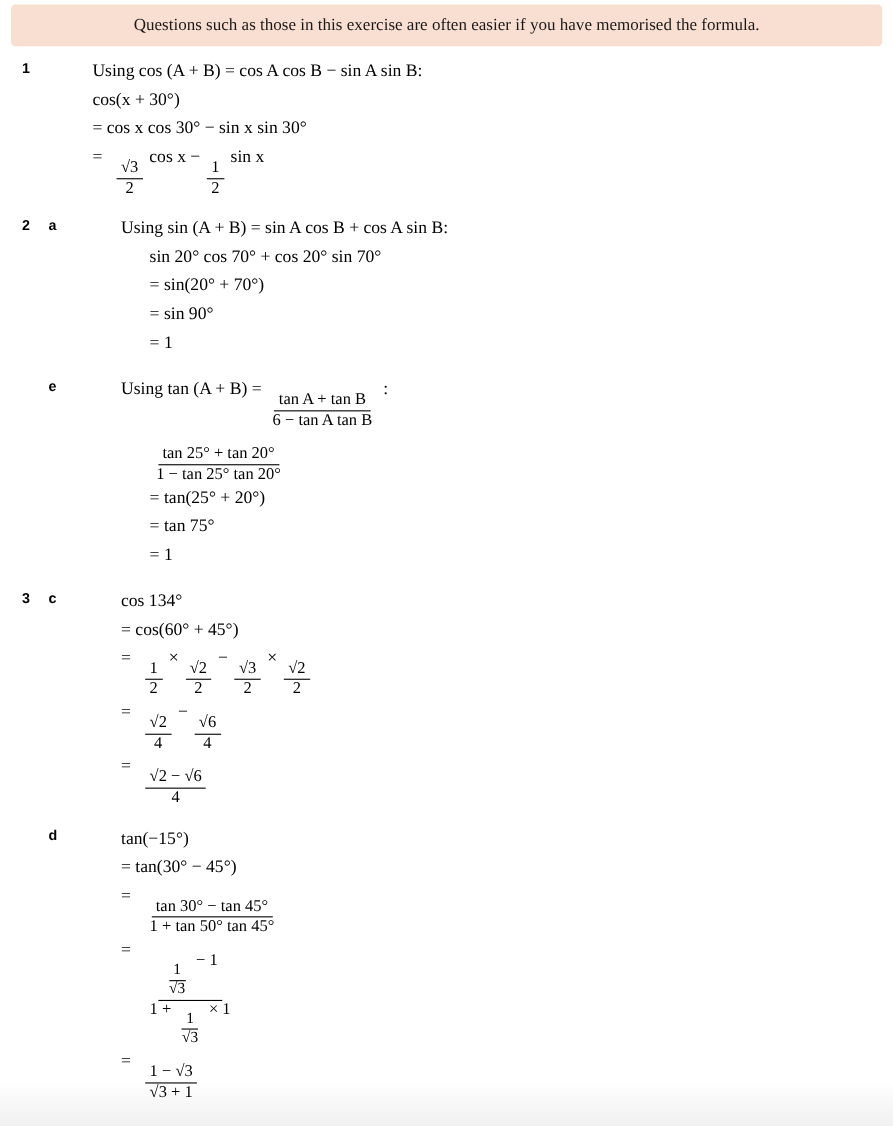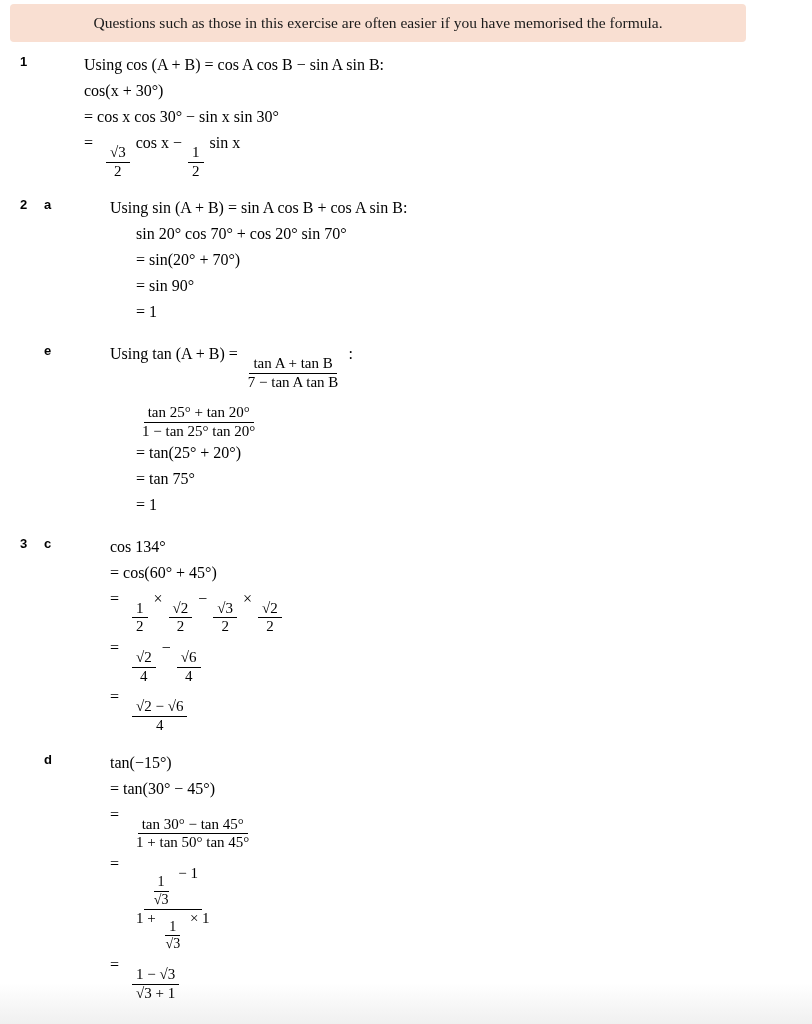--- a/index.html
+++ b/index.html
@@ -19,21 +19,21 @@
     position: relative;
     width: 812px;
     height: 1024px;
     background: linear-gradient(to bottom, #ffffff 0%, #ffffff 96%, #f0f0f0 100%);
     box-sizing: border-box;
   }
   .note-banner {
     position: absolute;
     left: 10px;
     top: 4px;
-    width: 736px;
+    width: 792px;
     height: 38px;
     background: #f9dfd2;
     border-radius: 4px;
     display: flex;
     align-items: center;
     justify-content: center;
   }
   .note-banner .note-text {
     font-family: "Liberation Serif", serif;
     font-size: 15.5px;
@@ -166,21 +166,21 @@
 
         <div class="gap-md"></div>
 
         <div class="part">
           <div class="plabel">e</div>
           <div class="body">
             <div class="line">
               <span>Using tan (A + B) =</span>
               <span class="frac">
                 <span class="num">tan A + tan B</span>
-                <span class="den">7 − tan A tan B</span>
+                <span class="den">6 − tan A tan B</span>
               </span>
               <span>:</span>
             </div>
             <div class="line indent-1">
               <span class="frac">
                 <span class="num">tan 25° + tan 20°</span>
                 <span class="den">1 − tan 25° tan 20°</span>
               </span>
             </div>
             <div class="line indent-1">= tan(25° + 20°)</div>

